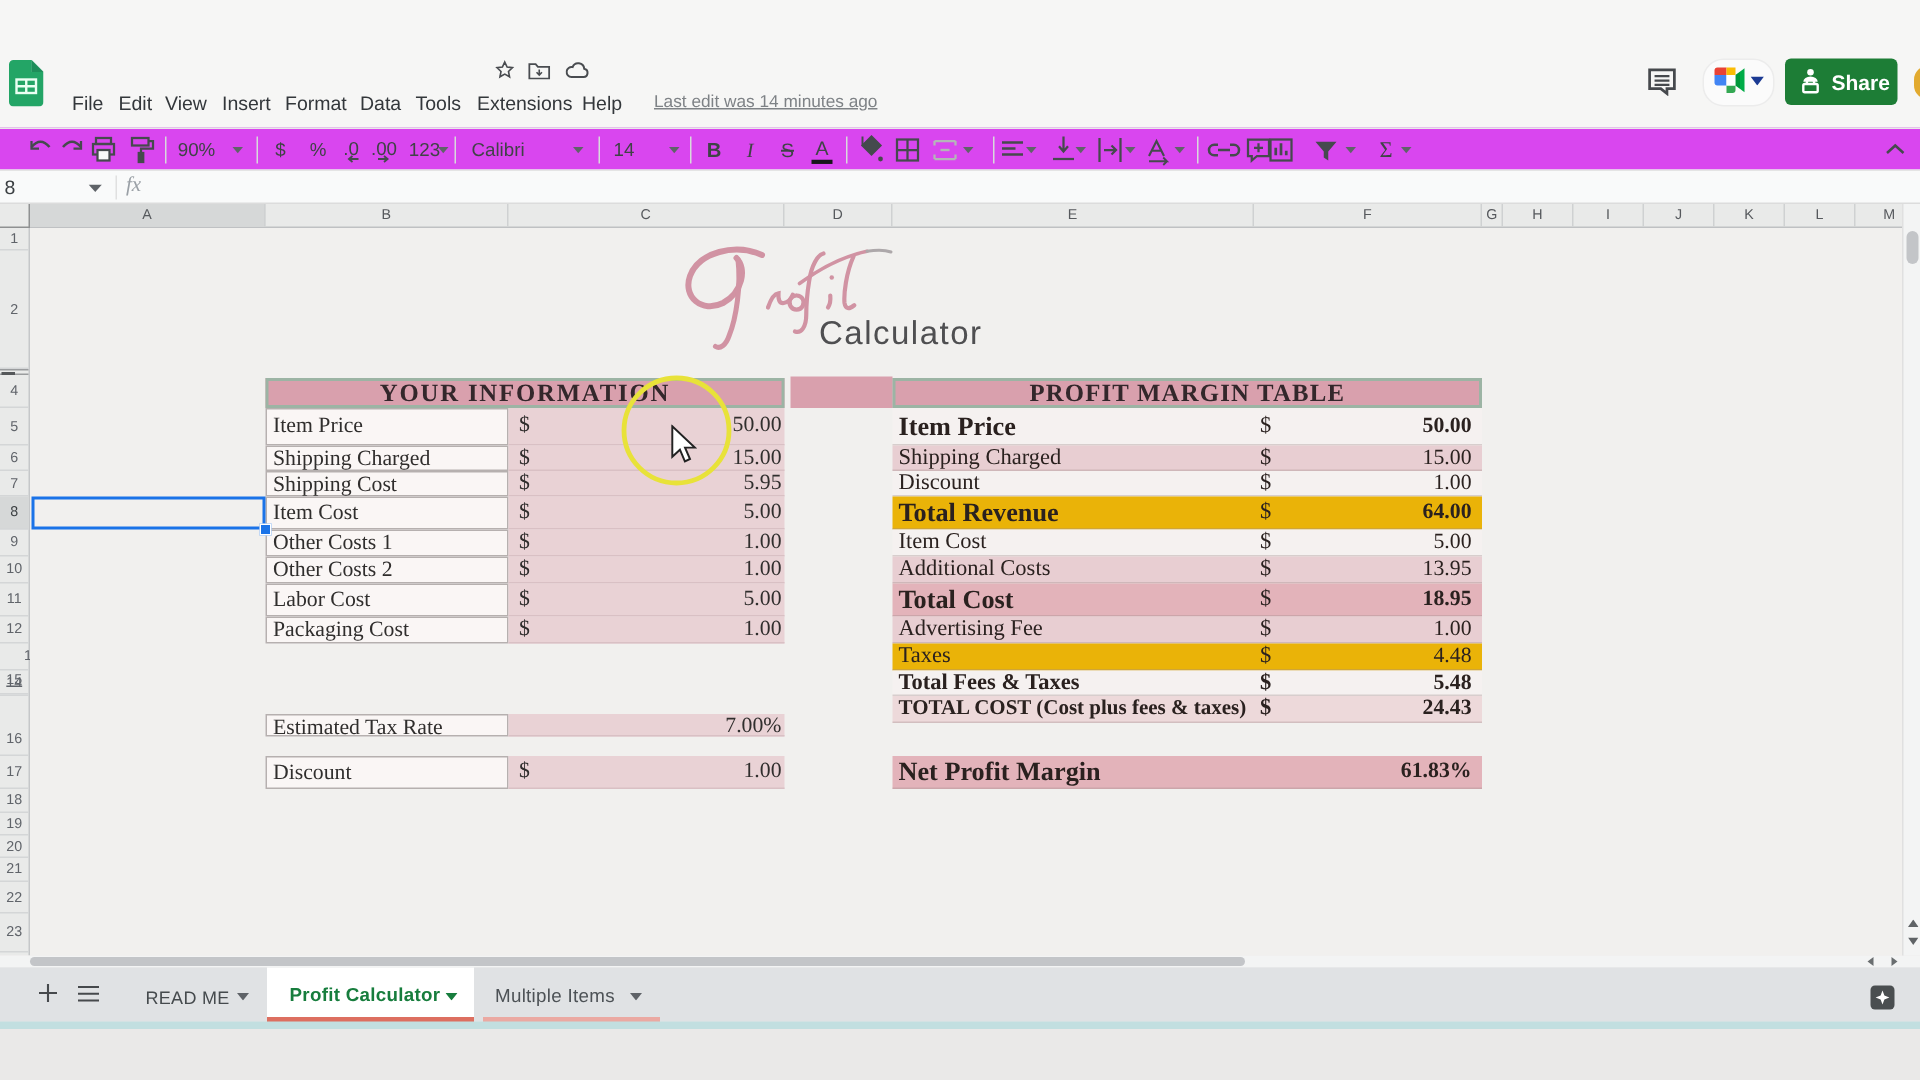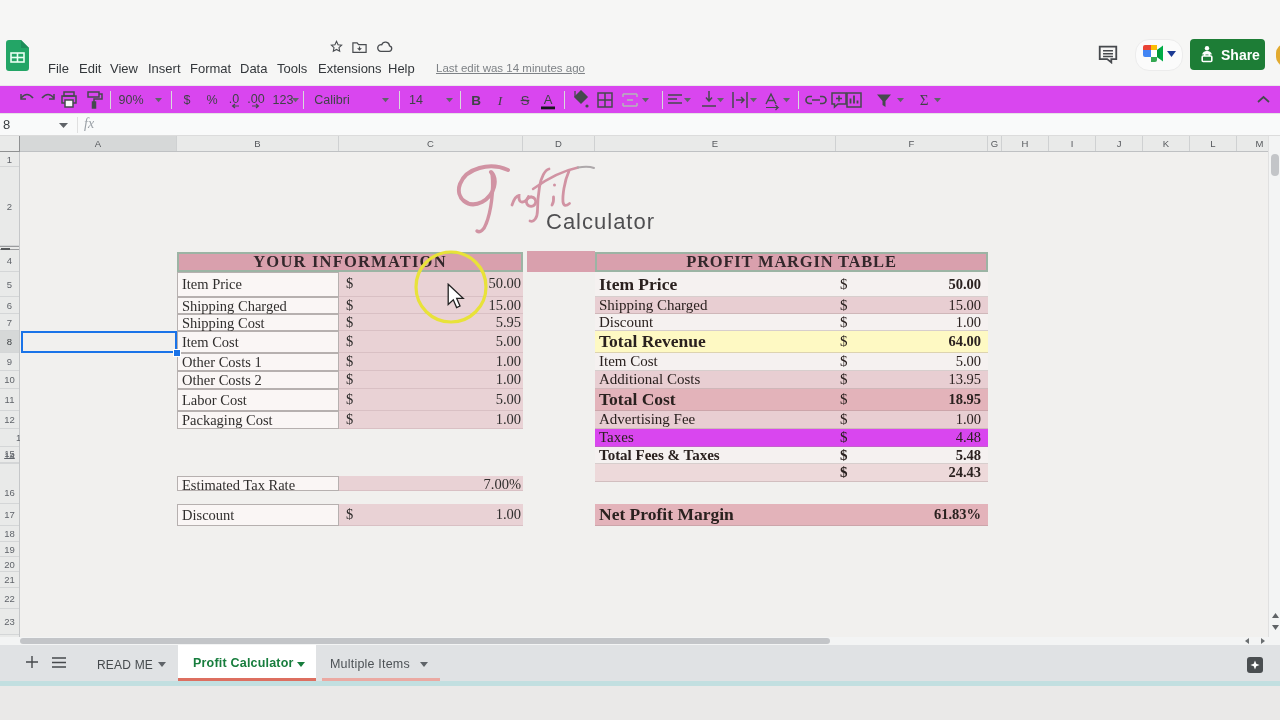--- a/index.html
+++ b/index.html
@@ -385,21 +385,21 @@
   <div class="Rr" style="top:145px;height:17px;line-height:16px;background:#e8ced2;">
       <span class="lab reg">Shipping Charged</span>
       <span class="s reg">$</span>
       <span class="v v15">15.00</span>
     </div>
   <div class="Rr" style="top:162px;height:17px;line-height:16px;background:#f5f1f0;">
       <span class="lab reg">Discount</span>
       <span class="s reg">$</span>
       <span class="v v15">1.00</span>
     </div>
-  <div class="Rr" style="top:179px;height:22px;line-height:21px;background:#fef9c3;">
+  <div class="Rr" style="top:179px;height:22px;line-height:21px;background:#eab308;">
       <span class="lab big">Total Revenue</span>
       <span class="s reg">$</span>
       <span class="v v15 vb">64.00</span>
     </div>
   <div class="Rr" style="top:201px;height:18px;line-height:17px;background:#f5f1f0;">
       <span class="lab reg">Item Cost</span>
       <span class="s reg">$</span>
       <span class="v v15">5.00</span>
     </div>
   <div class="Rr" style="top:219px;height:18px;line-height:17px;background:#e8ced2;">
@@ -410,31 +410,32 @@
   <div class="Rr" style="top:237px;height:22px;line-height:21px;background:#e3b3ba;">
       <span class="lab big">Total Cost</span>
       <span class="s reg">$</span>
       <span class="v v15 vb">18.95</span>
     </div>
   <div class="Rr" style="top:259px;height:18px;line-height:17px;background:#e8ced2;">
       <span class="lab reg">Advertising Fee</span>
       <span class="s reg">$</span>
       <span class="v v15">1.00</span>
     </div>
-  <div class="Rr" style="top:277px;height:18px;line-height:17px;background:#d946ef;">
+  <div class="Rr" style="top:277px;height:18px;line-height:17px;background:#eab308;">
       <span class="lab reg">Taxes</span>
       <span class="s reg">$</span>
       <span class="v v15">4.48</span>
     </div>
   <div class="Rr" style="top:295px;height:17px;line-height:16px;background:#f5f1f0;">
       <span class="lab b15">Total Fees &amp; Taxes</span>
       <span class="s b15">$</span>
       <span class="v v15 vb">5.48</span>
     </div>
   <div class="Rr" style="top:312px;height:18px;line-height:17px;background:#edd9da;">
+      <span class="lab" style="font-size:14px;font-weight:bold;">TOTAL COST (Cost plus fees &amp; taxes)</span>
       <span class="s b15">$</span>
       <span class="v v15 vb">24.43</span>
     </div>
   <div class="Rr" style="top:352px;height:22px;line-height:21px;background:#e3b3ba;">
       <span class="lab big">Net Profit Margin</span>
       <span class="v v15 vb">61.83%</span>
     </div>
 
   <div class="abs" style="left:1px;top:179px;width:156px;height:22px;border:2px solid #1a73e8;box-sizing:border-box;"></div>
   <div class="abs" style="left:153px;top:197px;width:6px;height:6px;background:#1a73e8;border:1px solid #fff;"></div>

